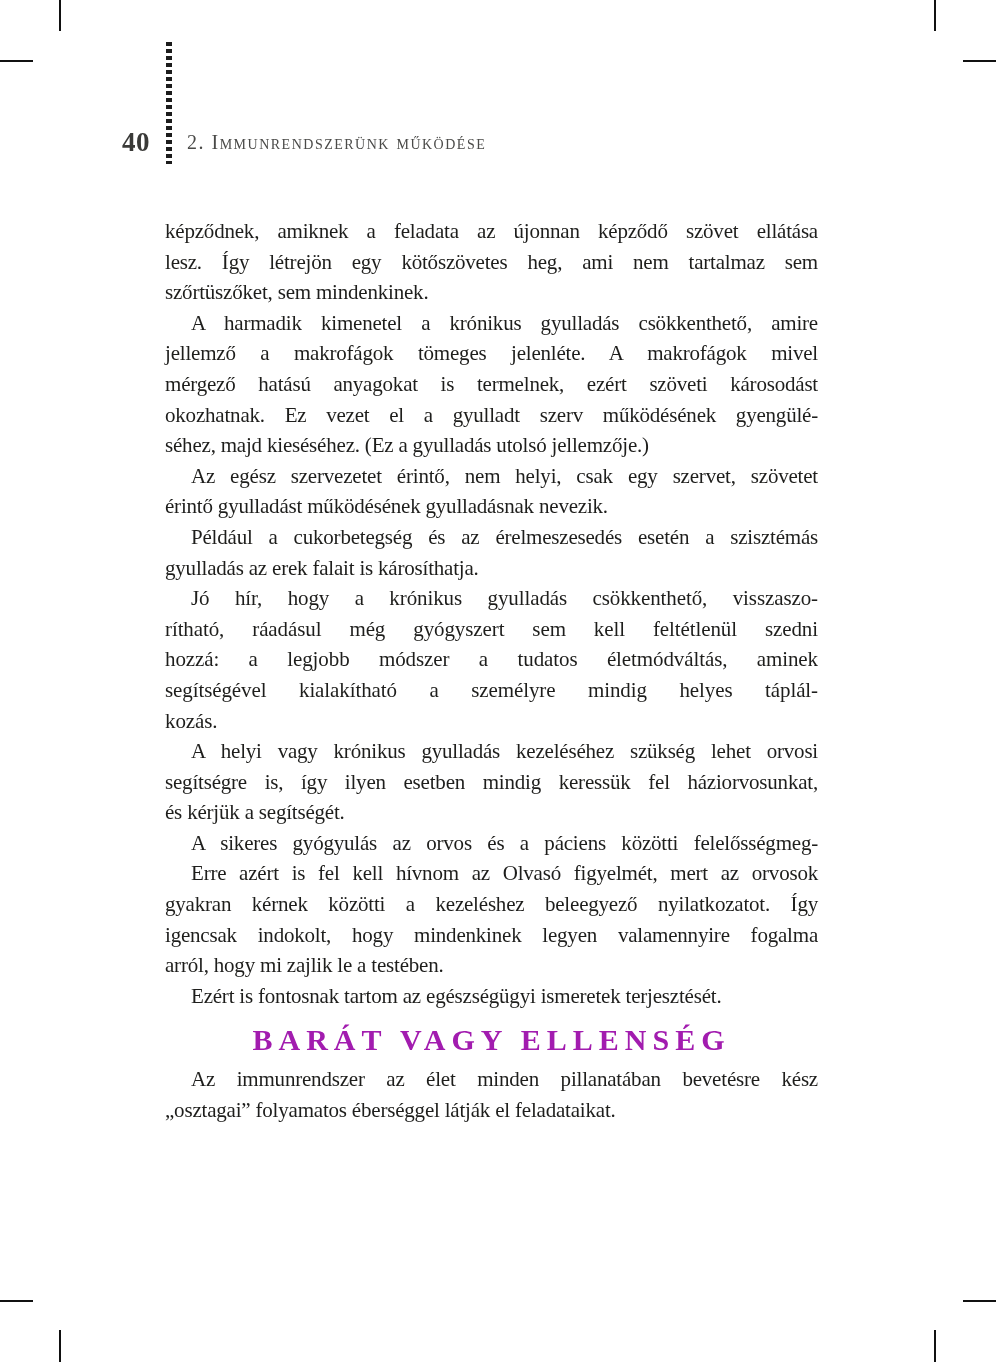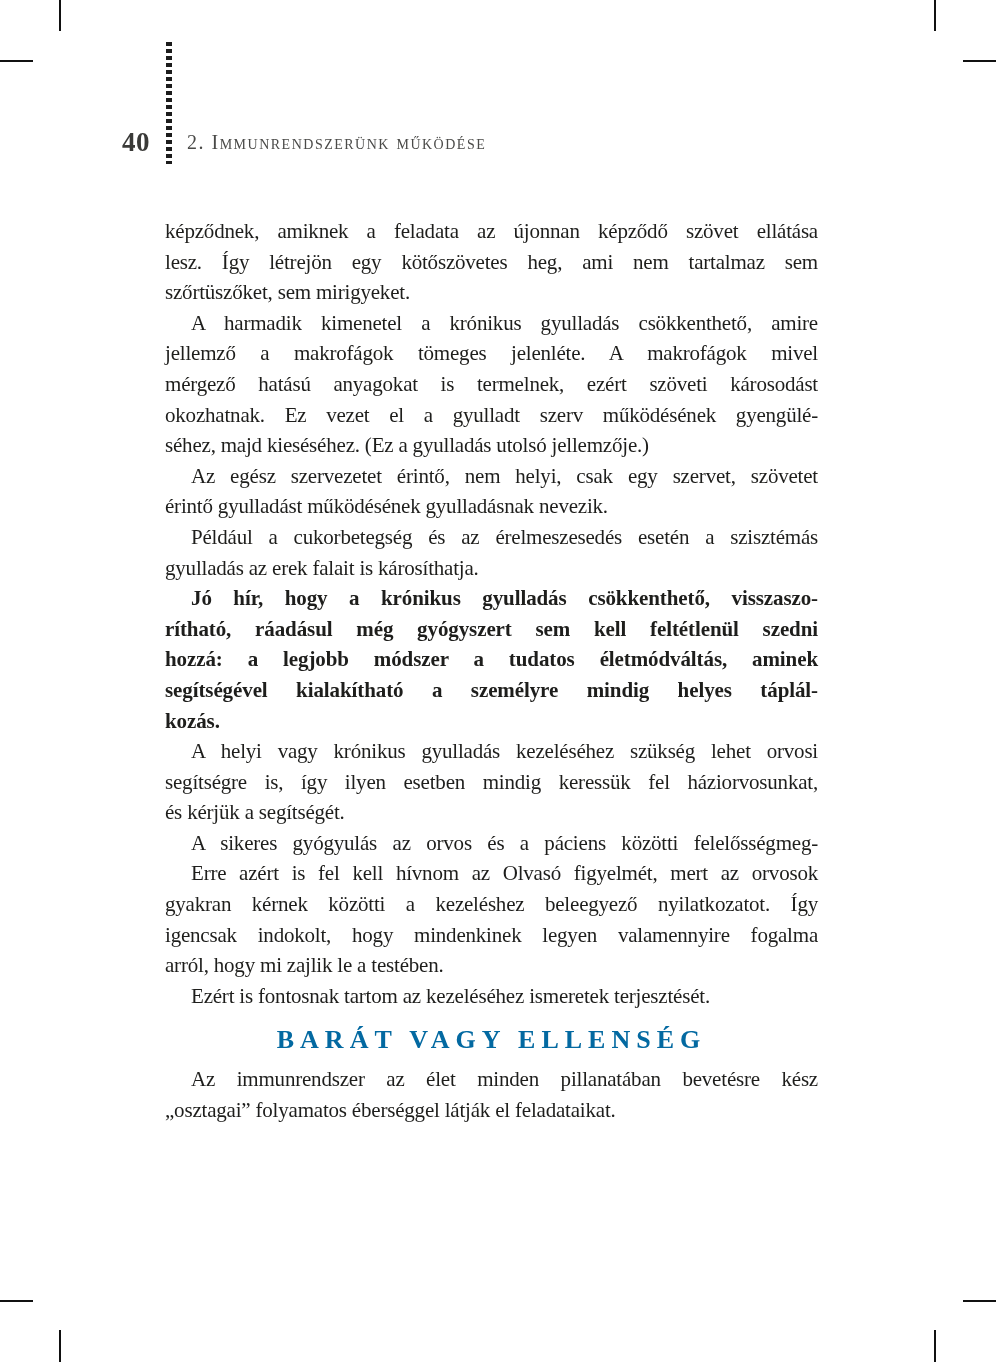--- a/index.html
+++ b/index.html
@@ -80,31 +80,31 @@
   .line {
     text-align: justify;
     text-align-last: justify;
     white-space: nowrap;
   }
   .line.last {
     text-align-last: left;
     white-space: normal;
   }
   .line.indent { padding-left: 26px; }
-  .para.bold .line { font-weight: bold; letter-spacing: -0.1px; }
+  .para.bold .line { font-weight: normal; letter-spacing: -0.1px; }
 
   .section-heading {
     margin-top: 12px;
     margin-bottom: 7px;
     text-align: center;
     font-weight: bold;
-    font-size: 26px;
+    font-size: 30px;
     line-height: 34px;
     letter-spacing: 6px;
-    color: #0369a1;
+    color: #a21caf;
     white-space: nowrap;
   }
 </style>
 </head>
 <body>
 
 <div class="page">
 
   <div class="crop v tl-v"></div>
   <div class="crop h tl-h"></div>
@@ -121,21 +121,21 @@
 
   <div class="running-header">
     <span class="chapter-number">2.</span>
     <span class="chapter-title">Immunrendszerünk működése</span>
   </div>
 
   <main class="text-block" id="text-block">
       <div class="para">
         <div class="line">képződnek, amiknek a feladata az újonnan képződő szövet ellátása</div>
         <div class="line">lesz. Így létrejön egy kötőszövetes heg, ami nem tartalmaz sem</div>
-        <div class="line last">szőrtüszőket, sem mirigyeket.</div>
+        <div class="line last">szőrtüszőket, sem mindenkinek.</div>
       </div>
       <div class="para">
         <div class="line indent">A harmadik kimenetel a krónikus gyulladás csökkenthető, amire</div>
         <div class="line">jellemző a makrofágok tömeges jelenléte. A makrofágok mivel</div>
         <div class="line">mérgező hatású anyagokat is termelnek, ezért szöveti károsodást</div>
         <div class="line">okozhatnak. Ez vezet el a gyulladt szerv működésének gyengülé-</div>
         <div class="line last">séhez, majd kieséséhez. (Ez a gyulladás utolsó jellemzője.)</div>
       </div>
       <div class="para">
         <div class="line indent">Az egész szervezetet érintő, nem helyi, csak egy szervet, szövetet</div>
@@ -160,21 +160,21 @@
       <div class="para">
         <div class="line indent">A sikeres gyógyulás az orvos és a páciens közötti felelősségmeg-</div>
       </div>
       <div class="para">
         <div class="line indent">Erre azért is fel kell hívnom az Olvasó figyelmét, mert az orvosok</div>
         <div class="line">gyakran kérnek közötti a kezeléshez beleegyező nyilatkozatot. Így</div>
         <div class="line">igencsak indokolt, hogy mindenkinek legyen valamennyire fogalma</div>
         <div class="line last">arról, hogy mi zajlik le a testében.</div>
       </div>
       <div class="para">
-        <div class="line last indent">Ezért is fontosnak tartom az kezeléséhez ismeretek terjesztését.</div>
+        <div class="line last indent">Ezért is fontosnak tartom az egészségügyi ismeretek terjesztését.</div>
       </div>
       <h2 class="section-heading">BARÁT VAGY ELLENSÉG</h2>
       <div class="para">
         <div class="line indent">Az immunrendszer az élet minden pillanatában bevetésre kész</div>
         <div class="line last">„osztagai” folyamatos éberséggel látják el feladataikat.</div>
       </div>
     </main>
 
 </div>
 

